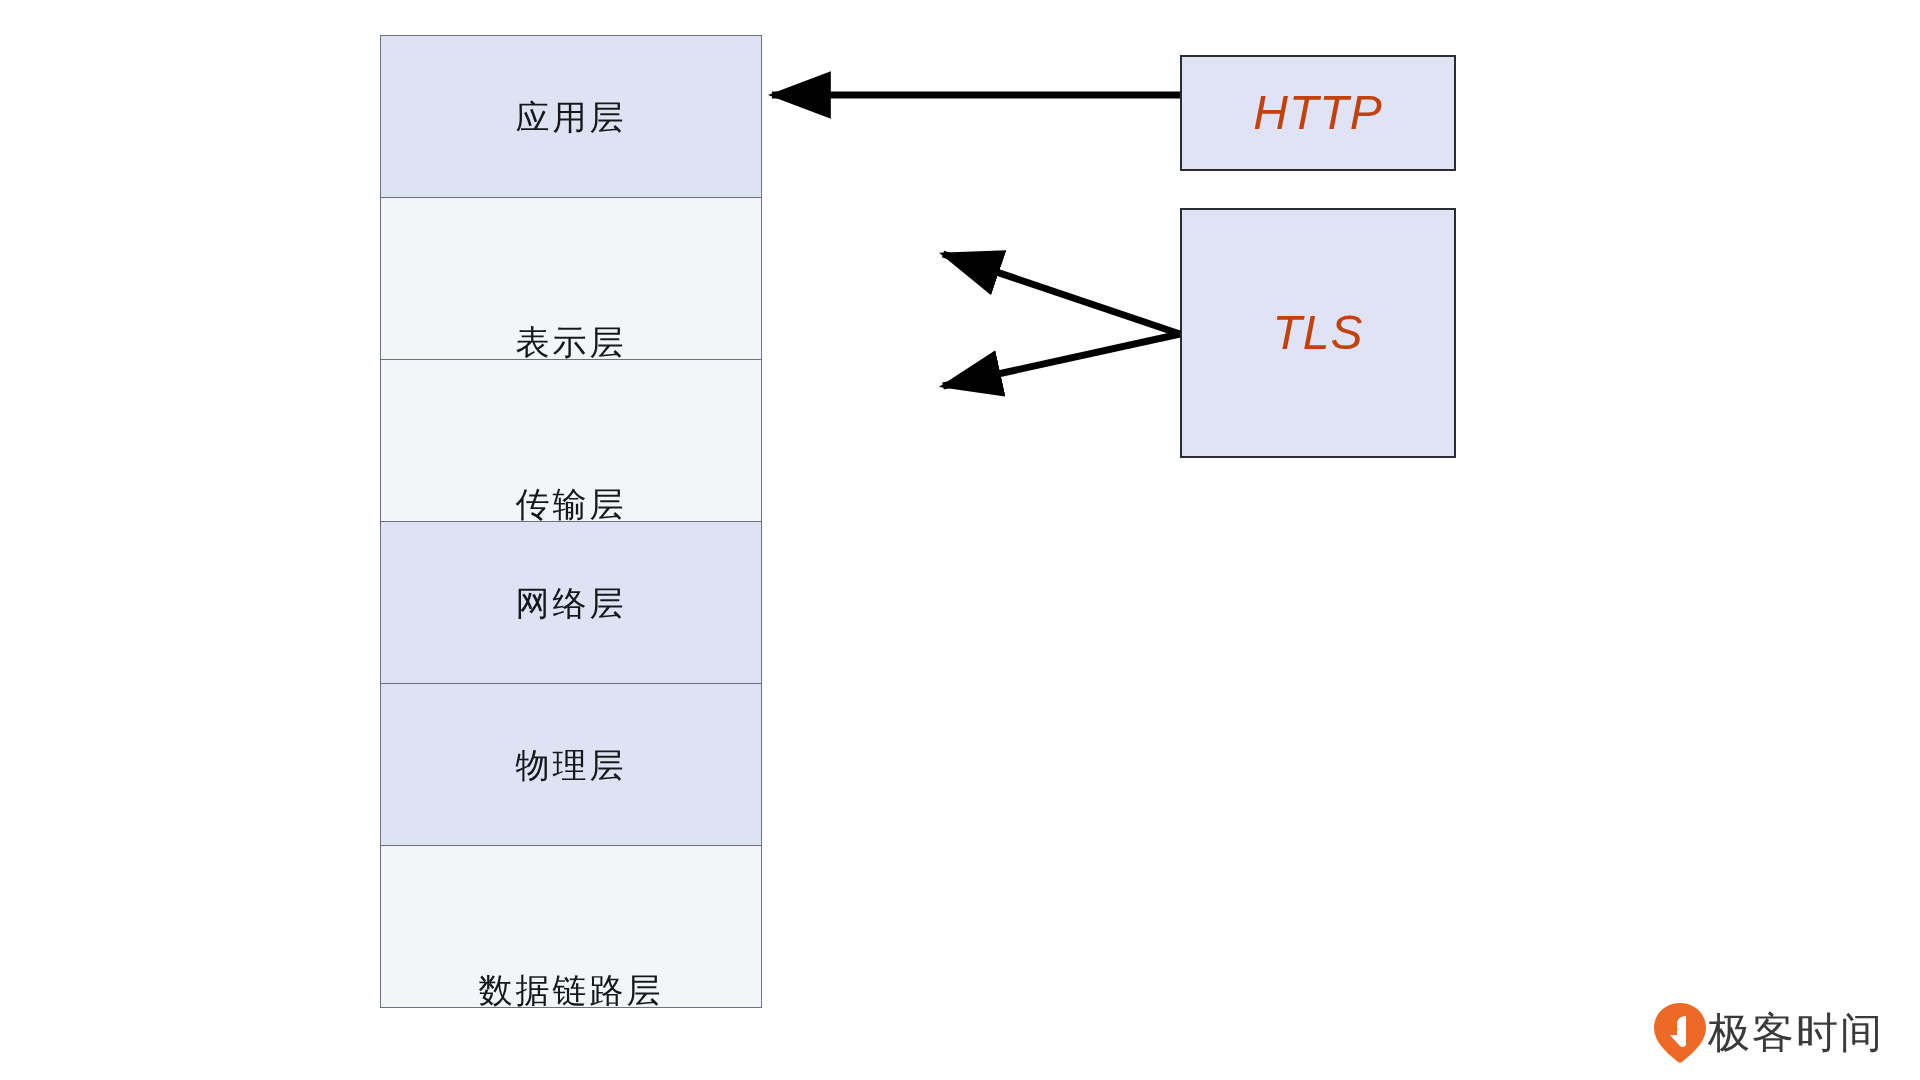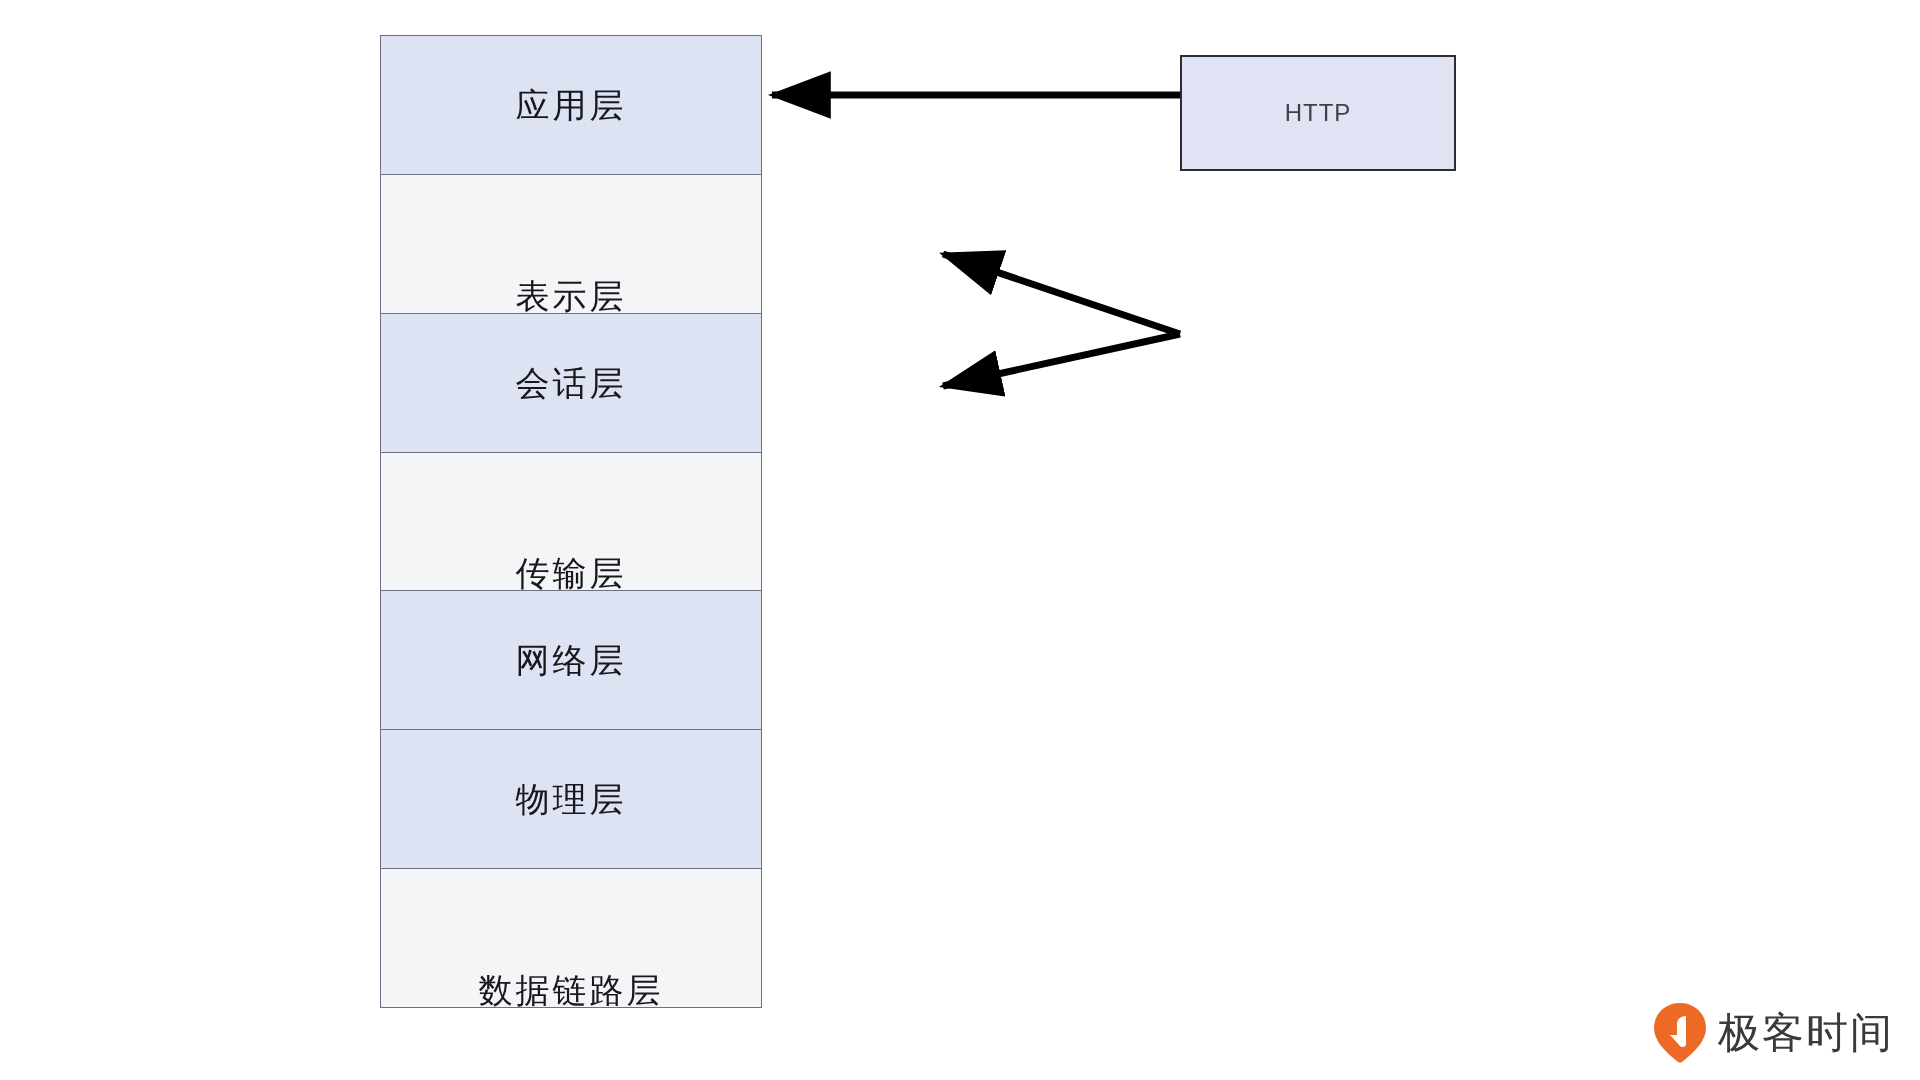--- a/index.html
+++ b/index.html
@@ -65,45 +65,45 @@
     width: 276px;
     height: 116px;
   }
   #proto-tls {
     left: 1180px;
     top: 208px;
     width: 276px;
     height: 250px;
   }
   .proto-label {
-    font-size: 24px;
-    color: #404040;
+    font-size: 48px;
+    color: #c2410c;
     letter-spacing: 1px;
     line-height: 1;
     font-family: "Liberation Sans", "DejaVu Sans", sans-serif;
+    font-style: italic;
   }
 
   
   #connectors {
     position: absolute;
     left: 0;
     top: 0;
     width: 1920px;
     height: 1080px;
     pointer-events: none;
   }
 
   
   #brand-logo {
     position: absolute;
     left: 1652px;
     top: 1002px;
     display: flex;
     align-items: center;
-    gap: 10px;
   }
   #brand-logo .mark { width: 56px; height: 62px; display: block; }
   #brand-logo .wordmark {
     font-size: 42px;
     color: #3a3a3a;
     letter-spacing: 2px;
     line-height: 1;
     font-family: "DejaVu Sans", "Liberation Sans", sans-serif;
     font-weight: 500;
   }
@@ -116,23 +116,20 @@
   <div id="osi-stack">
 
     <div class="osi-layer tint-blue">
       <span class="osi-label">应用层</span>
     </div>
 
     <div class="osi-layer tint-gray">
       <span class="osi-label">表示层</span>
     </div>
 
-    <div class="osi-layer tint-blue">
-      <span class="osi-label">会话层</span>
-    </div>
 
     <div class="osi-layer tint-gray">
       <span class="osi-label">传输层</span>
     </div>
 
     <div class="osi-layer tint-blue">
       <span class="osi-label">网络层</span>
     </div>
 
     <div class="osi-layer tint-blue">
@@ -142,20 +139,23 @@
     <div class="osi-layer tint-gray">
       <span class="osi-label">数据链路层</span>
     </div>
 
   </div>
 
   <div class="proto-box" id="proto-http">
     <span class="proto-label">HTTP</span>
   </div>
 
+  <div class="proto-box" id="proto-tls">
+    <span class="proto-label">TLS</span>
+  </div>
 
   <svg id="connectors" viewBox="0 0 1920 1080" xmlns="http://www.w3.org/2000/svg">
     <defs>
       <marker id="arrowhead" markerWidth="9" markerHeight="7" refX="8.4" refY="3.5" orient="auto" markerUnits="strokeWidth">
         <polygon points="9,3.5 0,0.1 0,6.9" fill="#000000"></polygon>
       </marker>
     </defs>
 
     <g>
       <line x1="1180" y1="95" x2="772" y2="95" stroke="#000000" stroke-width="7" marker-end="url(#arrowhead)"></line>

